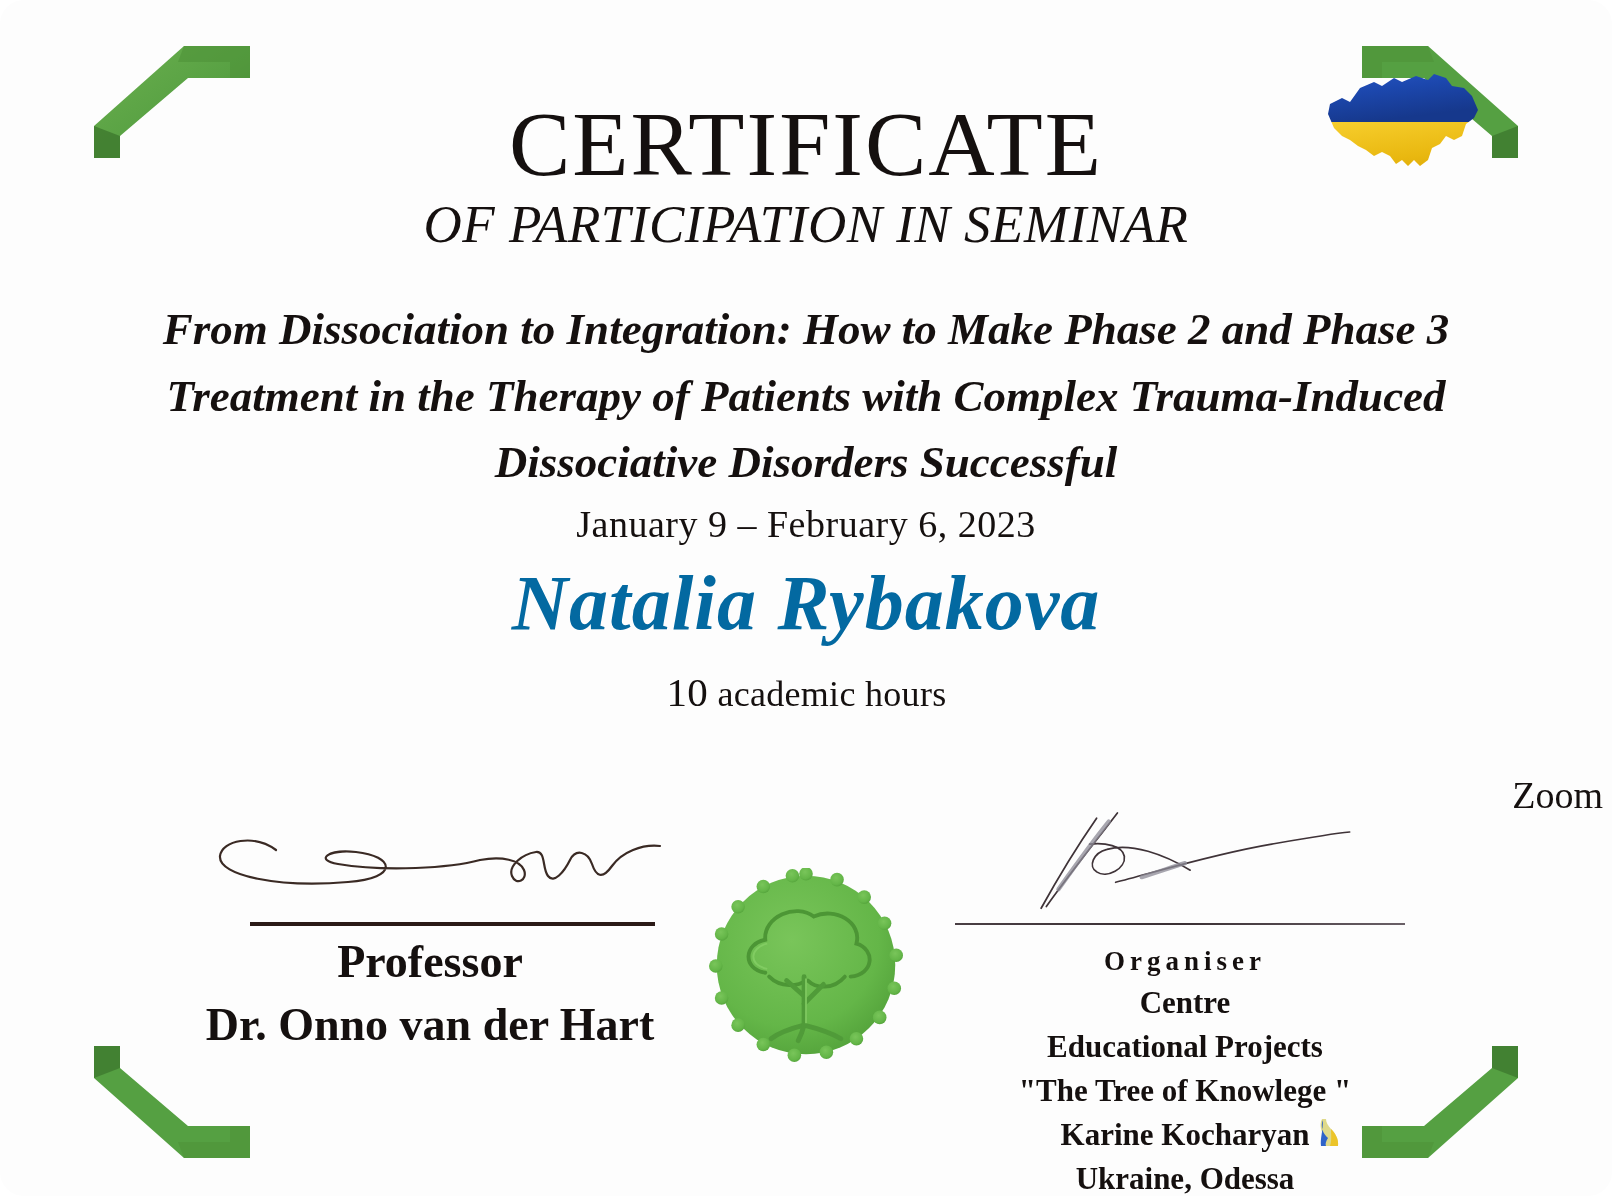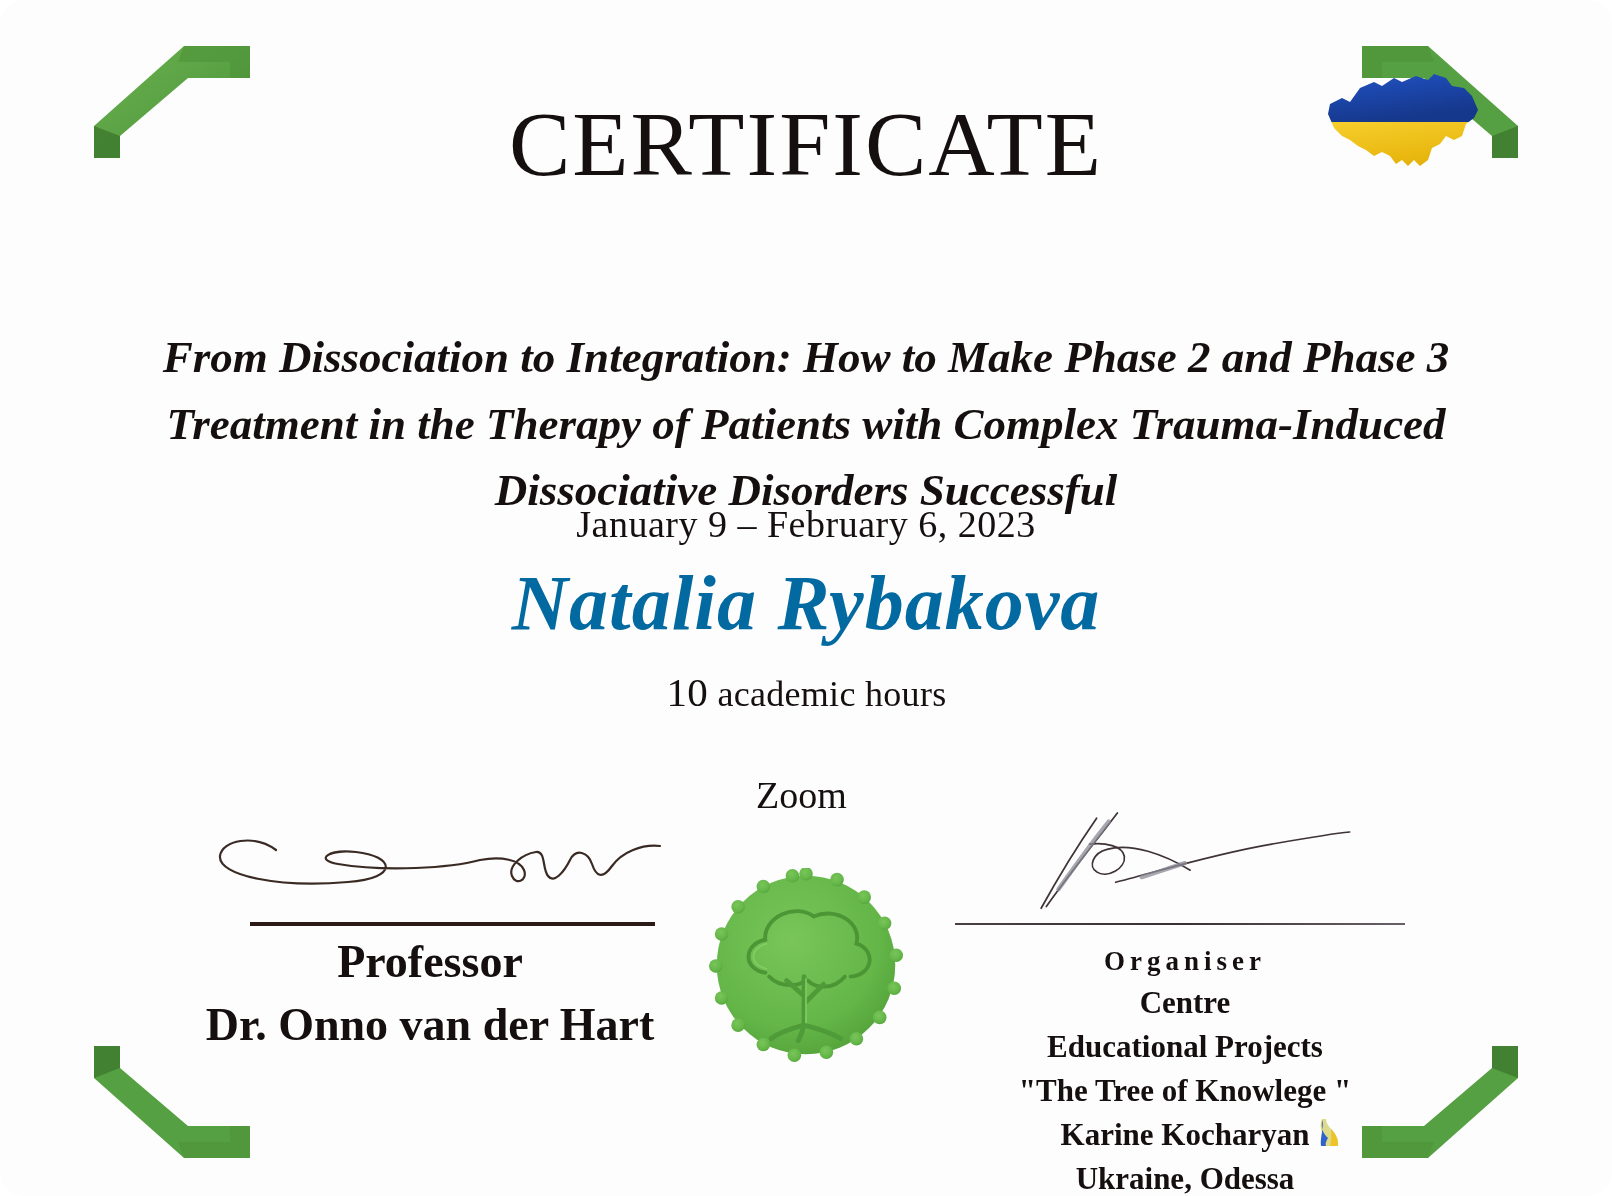--- a/index.html
+++ b/index.html
@@ -71,21 +71,20 @@
     position: absolute;
     top: 296px;
     left: 120px;
     right: 120px;
     text-align: center;
     font-size: 45px;
     font-style: italic;
     font-weight: 700;
     line-height: 1.48;
     font-family: "Liberation Serif", "DejaVu Serif", serif;
-    margin-top: 28px;
   }
   .seminar-title div { white-space: nowrap; }
 
   
   .date-line {
     position: absolute;
     top: 502px;
     left: 0; right: 0;
     text-align: center;
     font-size: 38px;
@@ -116,21 +115,21 @@
     font-size: 36px;
     letter-spacing: 0.3px;
   }
   .hours .num { font-size: 41px; }
 
   
   .platform {
     position: absolute;
     top: 773px;
     left: 0; right: 9px;
-    text-align: center;
+    text-align: right;
     font-size: 38px;
   }
 
   
   .seal {
     position: absolute;
     top: 868px;
     left: 50%;
     margin-left: -97px;
     width: 194px;
@@ -267,20 +266,21 @@
       </defs>
       <g clip-path="url(#uaClip)">
         <rect x="0" y="0" width="170" height="70" fill="url(#uaBlue)"></rect>
         <rect x="0" y="70" width="170" height="70" fill="url(#uaYellow)"></rect>
       </g>
     </svg>
   </div>
 
   <div class="title-main">CERTIFICATE</div>
 
+  <div class="title-sub">OF PARTICIPATION IN SEMINAR</div>
 
   <div class="seminar-title">
     <div>From Dissociation to Integration: How to Make Phase 2 and Phase 3</div>
     <div>Treatment in the Therapy of Patients with Complex Trauma-Induced</div>
     <div>Dissociative Disorders Successful</div>
   </div>
 
   <div class="date-line">January 9 – February 6, 2023</div>
 
   <div class="recipient">Natalia Rybakova</div>

